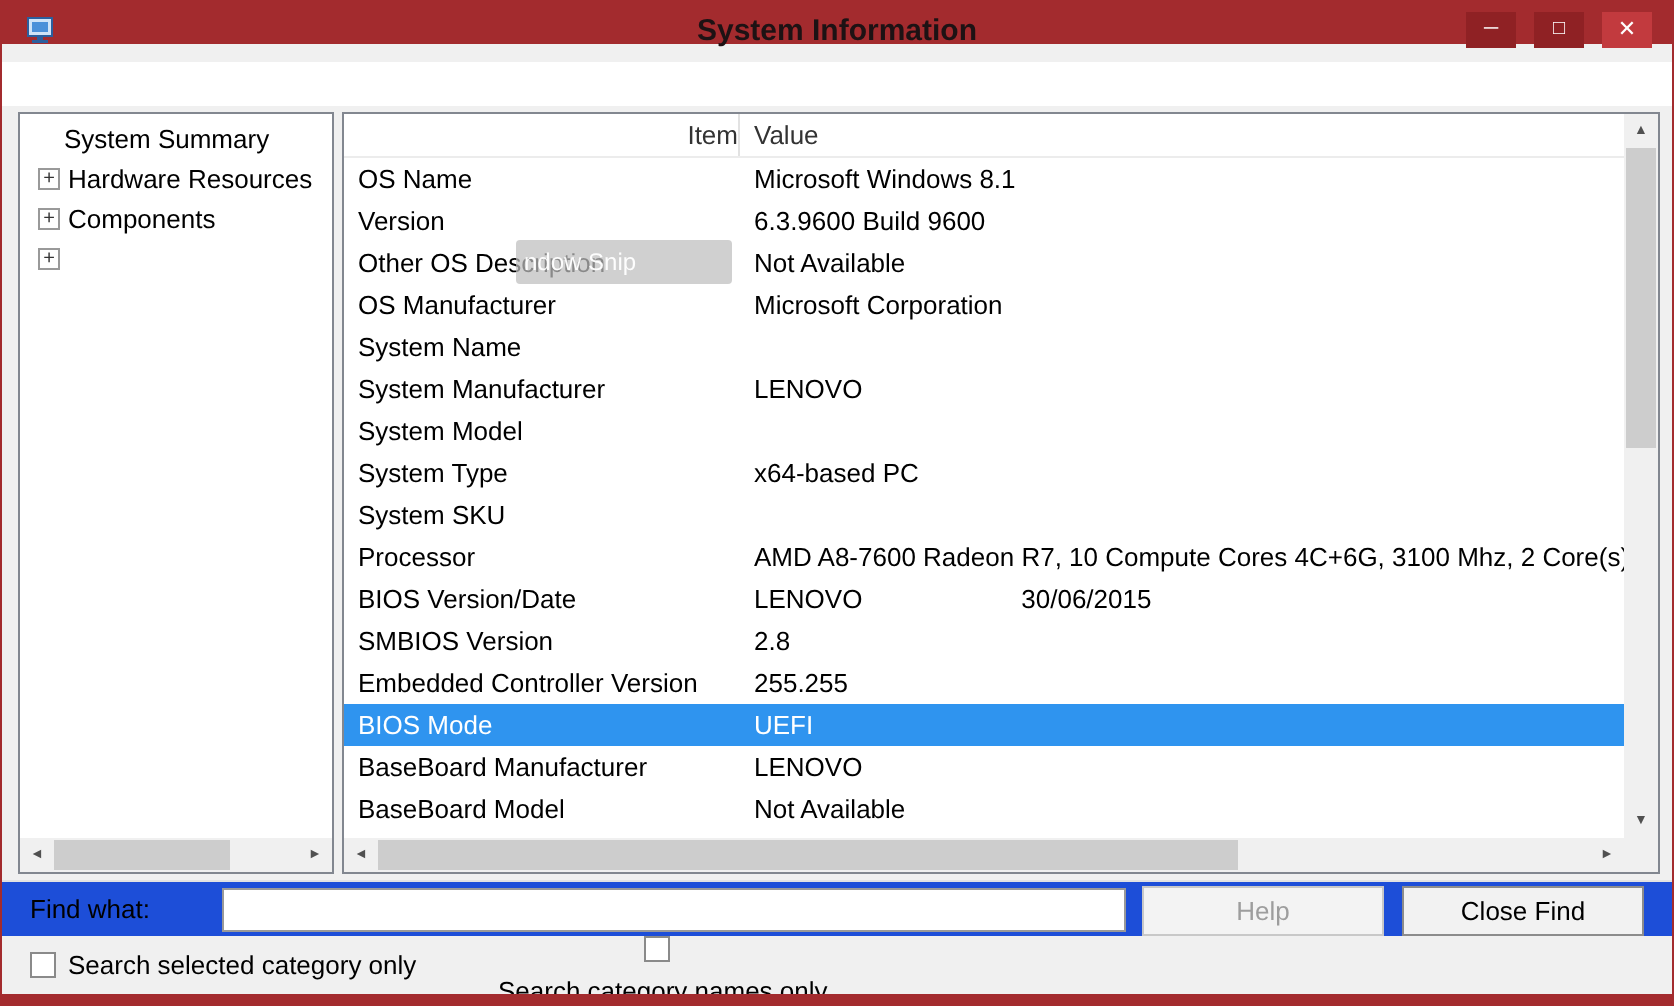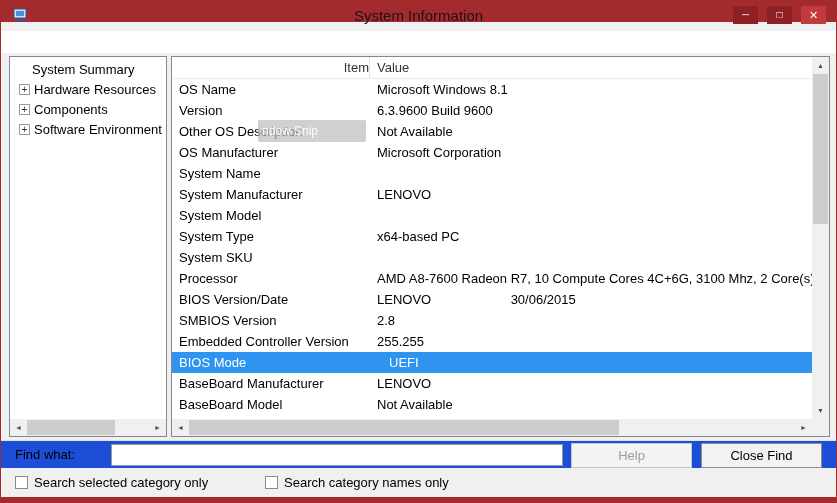--- a/index.html
+++ b/index.html
@@ -22,20 +22,21 @@
     background: #f0f0f0;
     border-left: 1px solid var(--titlebar);
     border-right: 1px solid var(--titlebar);
     border-bottom: 6px solid var(--titlebar);
     overflow: hidden;
   }
   
   .titlebar {
     position: absolute; top: 0; left: 0; right: 0; height: 22px;
     background: var(--titlebar);
+    font-weight: bold;
   }
   .app-icon { position: absolute; left: 12px; top: 7px; width: 16px; height: 16px; }
   .title {
     position: absolute; left: 0; right: 0; top: 0; height: 31px;
     line-height: 31px; text-align: center;
     font-size: 15px; color: #1d1214;
   }
   .caption-buttons { position: absolute; right: 10px; top: 6px; display: flex; gap: 9px; }
   .cap-btn {
     width: 25px; height: 18px;
@@ -71,21 +72,21 @@
   }
   .list-header {
     position: absolute; top: 0; left: 0; right: 17px; height: 22px;
     display: flex; background: #fff; border-bottom: 1px solid #ececec;
     color: #333;
   }
   .col-item { width: 198px; padding-left: 7px; line-height: 22px; border-right: 1px solid #e2e2e2; text-align: right; }
   .col-value { flex: 1; padding-left: 7px; line-height: 22px; }
   .rows { position: absolute; top: 22px; left: 0; right: 17px; bottom: 17px; overflow: hidden; }
   .row { display: flex; height: 21px; line-height: 21px; }
-  .row.selected { background: var(--selection); color: var(--selection-text); gap: 12px; }
+  .row.selected { background: var(--selection); color: var(--selection-text); }
   .cell { overflow: hidden; }
   .cell.item { width: 198px; padding-left: 7px; white-space: nowrap; flex-shrink: 0; }
   .cell.value { flex: 1; padding-left: 7px; white-space: pre; }
   
   .v-scrollbar { position: absolute; top: 0; right: 0; bottom: 17px; width: 17px; background: #f0f0f0; }
   .h-scrollbar { position: absolute; left: 0; bottom: 0; height: 17px; background: #f0f0f0; }
   .list-pane .h-scrollbar { right: 17px; }
   .tree-pane .h-scrollbar { right: 0; }
   .sb-btn {
     position: absolute; width: 17px; height: 17px;
@@ -121,21 +122,21 @@
     border: 1px solid #999; background: #fff; padding: 0 4px;
     font-family: inherit; font-size: 13px;
   }
   .btn { position: absolute; top: 2px; width: 121px; height: 25px; text-align: center; line-height: 23px; }
   .btn-find { left: 570px; color: #9d9d9d; background: #f3f3f3; border: 1px solid #c8c8c8; }
   .btn-closefind { left: 700px; color: #000; background: #f2f2f2; border: 1px solid #8c8c8c; }
   
   .checkrow { position: absolute; left: 0; right: 0; top: 468px; height: 29px; background: #f0f0f0; }
   .cb-group { position: absolute; top: 0; height: 29px; line-height: 29px; display: flex; align-items: center; }
   .cb-group.first { left: 14px; }
-  .cb-group.second { left: 264px; }
+  .cb-group.second { left: 248px; flex-direction: column; }
   .checkbox {
     display: inline-block; width: 13px; height: 13px;
     background: #fff; border: 1px solid #8a8a8a; margin-right: 6px; flex-shrink: 0;
   }
 </style>
 </head>
 <body>
 
 <div class="window">
 
@@ -170,21 +171,21 @@
     </div>
 
   <div class="tree-pane">
     <div class="tree">
       <div class="tree-item root">
         <span class="tree-label">System Summary</span>
       </div>
       <div>
           <div class="tree-item child"><span class="expand-box">+</span><span class="tree-label">Hardware Resources</span></div>
           <div class="tree-item child"><span class="expand-box">+</span><span class="tree-label">Components</span></div>
-          <div class="tree-item child"><span class="expand-box">+</span><span class="tree-label">Software Environment</span></div>
+          <div class="tree-item child"><span class="expand-box">+</span></div>
         </div>
     </div>
     <div class="h-scrollbar">
       <div class="sb-btn left">◄</div>
       <div class="h-thumb"></div>
       <div class="sb-btn right">►</div>
     </div>
   </div>
 
   <div class="list-pane">

